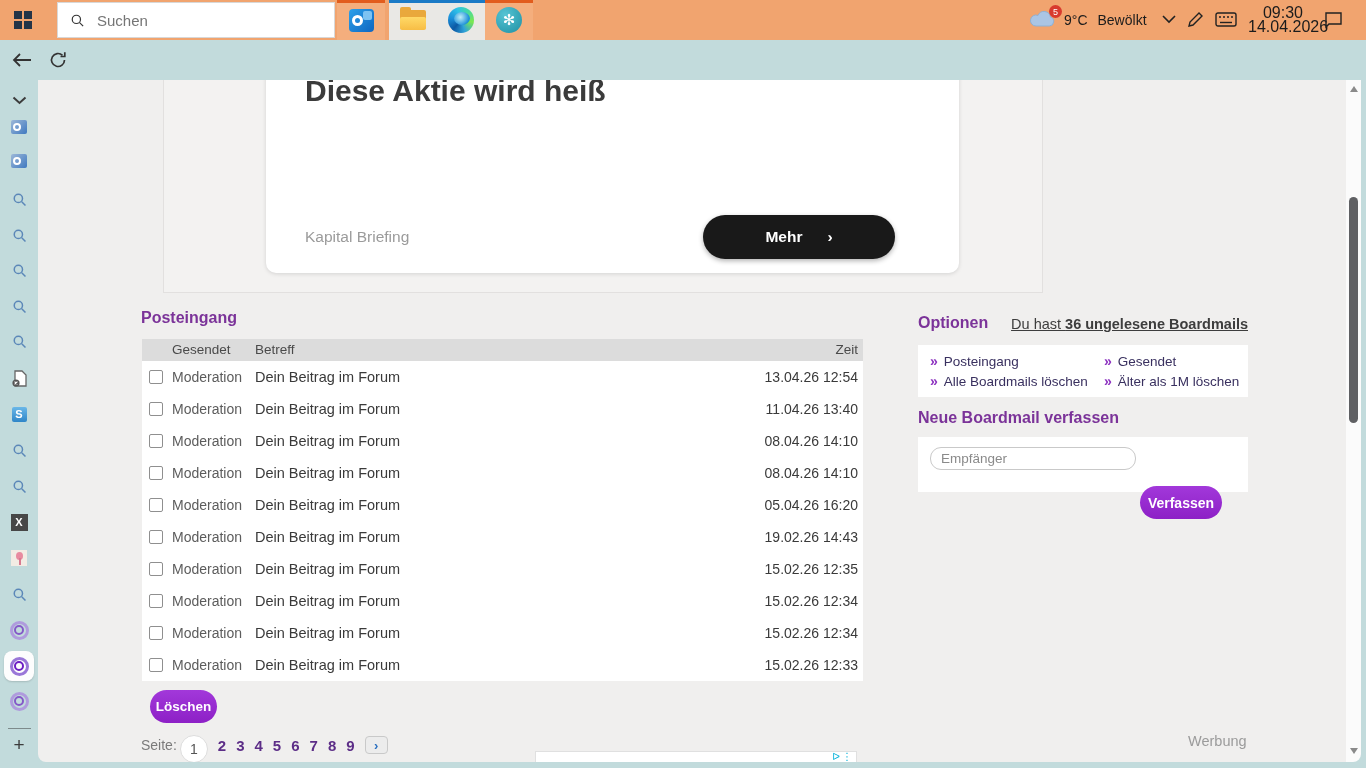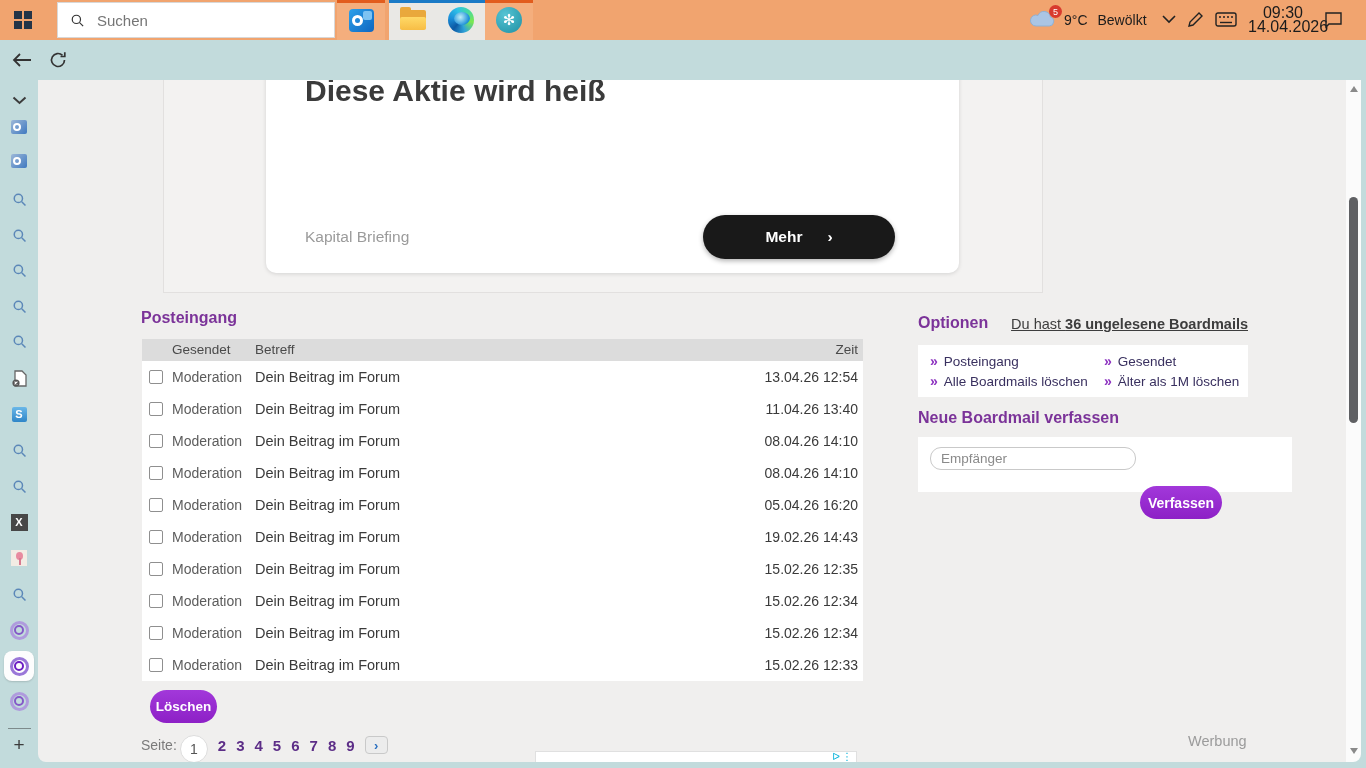--- a/index.html
+++ b/index.html
@@ -96,21 +96,21 @@
   .pagelbl{font-size:14px;color:#7a7a7a;}
   .curpage{width:26px;height:26px;border-radius:50%;background:#fff;border:1px solid #dcdcdc;display:flex;align-items:center;justify-content:center;font-size:14px;color:#555;margin-left:3px;margin-top:8px;}
   .pnum{font-size:15px;font-weight:600;color:#5c2d87;margin-left:10px;cursor:pointer;}
   .nextbtn{margin-left:10px;width:23px;height:18px;border-radius:4px;background:#ececec;border:1px solid #c9c9c9;color:#2a6fc0;font-weight:bold;font-size:13px;display:flex;align-items:center;justify-content:center;cursor:pointer;box-sizing:border-box;}
 
   .unread{position:absolute;right:98px;top:236px;font-size:14.5px;color:#3d3d3d;text-decoration:underline;cursor:pointer;}
   .unread b{font-weight:bold;}
   .optbox{position:absolute;left:880px;top:265px;width:330px;height:52px;background:#fff;display:grid;grid-template-columns:174px 1fr;grid-template-rows:1fr 1fr;box-sizing:border-box;padding:6px 0 6px 12px;}
   .optlink{display:flex;align-items:center;gap:6px;font-size:13.5px;color:#39305f;cursor:pointer;}
   .optlink .dbl{color:#8d33c0;font-weight:bold;font-size:14px;}
-  .composebox{position:absolute;left:880px;top:357px;width:374px;height:55px;background:#fff;}
+  .composebox{position:absolute;left:880px;top:357px;width:330px;height:55px;background:#fff;}
   .recip{position:absolute;left:12px;top:10px;width:184px;height:21px;border:1px solid #c9c9c9;border-radius:11px;font-size:13.5px;color:#444;padding:0 10px;outline:none;font-family:inherit;box-sizing:content-box;}
   .recip::placeholder{color:#8a8a8a;}
   .composebtn{position:absolute;left:222px;top:9px;width:82px;height:33px;border-radius:17px;background:linear-gradient(#a238da,#8d20c6);color:#fff;font-size:14px;font-weight:bold;display:flex;align-items:center;justify-content:center;cursor:pointer;margin-top:40px;}
   .werbung{position:absolute;left:1150px;top:653px;font-size:14.5px;color:#9b9b9b;}
   .adstrip{position:absolute;left:497px;top:671px;width:320px;height:11px;background:#fff;border:1px solid #e0e0e0;border-bottom:none;}
   .adch{position:absolute;right:16px;top:0px;color:#00b0d8;font-size:10px;line-height:10px;cursor:pointer;}
   .adv{position:absolute;right:4px;top:-1px;color:#00b0d8;font-size:10px;line-height:11px;cursor:pointer;}
 
   
   .scrollbar{position:absolute;left:1346px;top:80px;width:15px;height:682px;background:#fbfbfb;border-radius:0 0 8px 0;}

